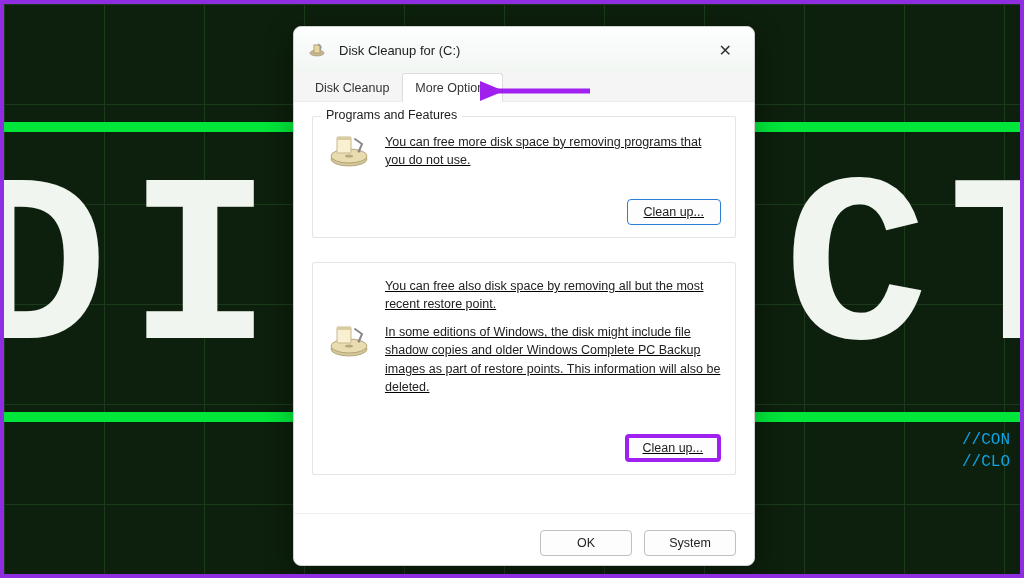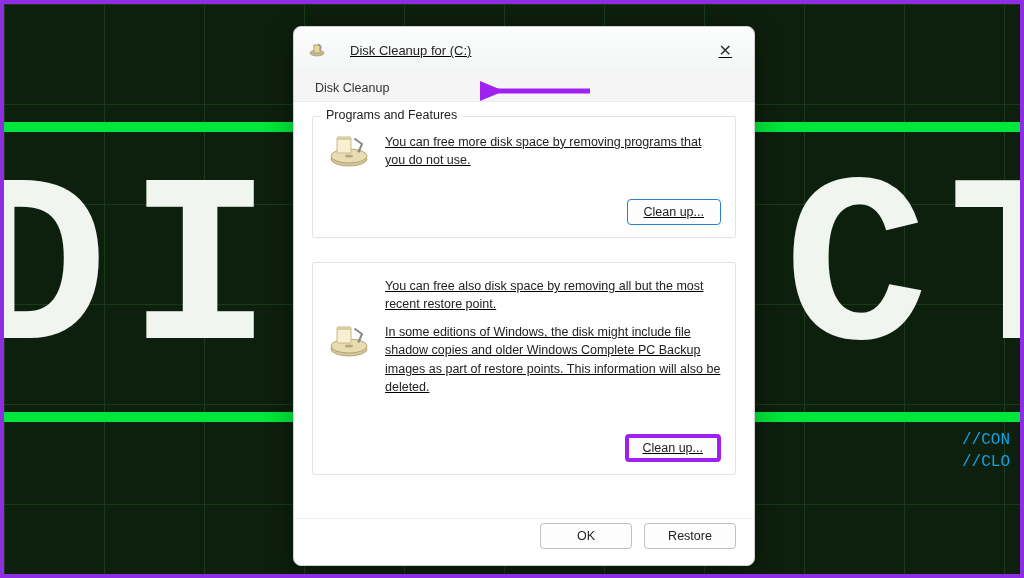--- a/index.html
+++ b/index.html
@@ -72,24 +72,23 @@
       border: 1px solid #d0d0d0;
       border-radius: 8px;
       box-shadow: 0 8px 30px rgba(0,0,0,0.3);
       display: flex;
       flex-direction: column;
     }
     .titlebar {
       display: flex;
       align-items: center;
       padding: 10px 14px 8px 14px;
-      gap: 24px;
+      gap: 13px;
       background: linear-gradient(#fdfefe, #f2f6f3);
       border-radius: 8px 8px 0 0;
-      text-decoration: underline;
     }
     .title-icon {
       width: 18px;
       height: 18px;
       display: inline-block;
     }
     .title-text {
       font-size: 13px;
       color: #222;
       flex: 1;
@@ -180,21 +179,21 @@
       text-align: center;
     }
     .btn.primary-outline {
       border: 1px solid #2a7fd6;
     }
     .btn.highlighted-box {
       border: 4px solid #a020f0;
       padding: 3px 14px;
     }
     .footer {
-      padding: 4px 18px 16px 18px;
+      padding: 16px 18px 16px 18px;
       display: flex;
       justify-content: flex-end;
       gap: 12px;
       border-top: 1px solid #f0f0f0;
     }
     .arrow-annotation {
       position: absolute;
       left: 476px;
       top: 75px;
       pointer-events: none;
@@ -221,20 +220,21 @@
         <rect x="6" y="3" width="6" height="8" fill="#e8d8a0" stroke="#b0a070"></rect>
         <path d="M10 2 L13 5 L12 8" stroke="#999" stroke-width="1.5" fill="none"></path>
       </svg>
     </span>
     <span class="title-text">Disk Cleanup for  (C:)</span>
     <span class="close-btn">✕</span>
   </div>
 
   <div class="tabs">
     <div class="tab">Disk Cleanup</div>
+    <div class="tab active">More Options</div>
   </div>
 
   <div class="content">
     <div class="groupbox">
       <div class="groupbox-title">Programs and Features</div>
       <div class="group-row">
         <span class="disk-icon">
           <svg viewBox="0 0 44 38">
             <ellipse cx="22" cy="26" rx="18" ry="7" fill="#d4c89a" stroke="#a89868" stroke-width="0.8"></ellipse>
             <ellipse cx="22" cy="23" rx="18" ry="7" fill="#e8dcb0" stroke="#a89868" stroke-width="0.8"></ellipse>
@@ -271,21 +271,21 @@
         </div>
       </div>
       <div class="btn-row">
         <div class="btn highlighted-box">Clean up...</div>
       </div>
     </div>
   </div>
 
   <div class="footer">
     <div class="btn">OK</div>
-    <div class="btn">Restore</div>
+    <div class="btn">System</div>
   </div>
 </div>
 
 <svg class="arrow-annotation" width="120" height="30">
   <defs>
     <marker id="arrowhead" markerWidth="12" markerHeight="10" refX="2" refY="5" orient="auto">
       <polygon points="12 0, 0 5, 12 10" fill="#a020f0"></polygon>
     </marker>
   </defs>
   <line x1="110" y1="12" x2="14" y2="12" stroke="#a020f0" stroke-width="5" marker-end="url(#arrowhead)"></line>

